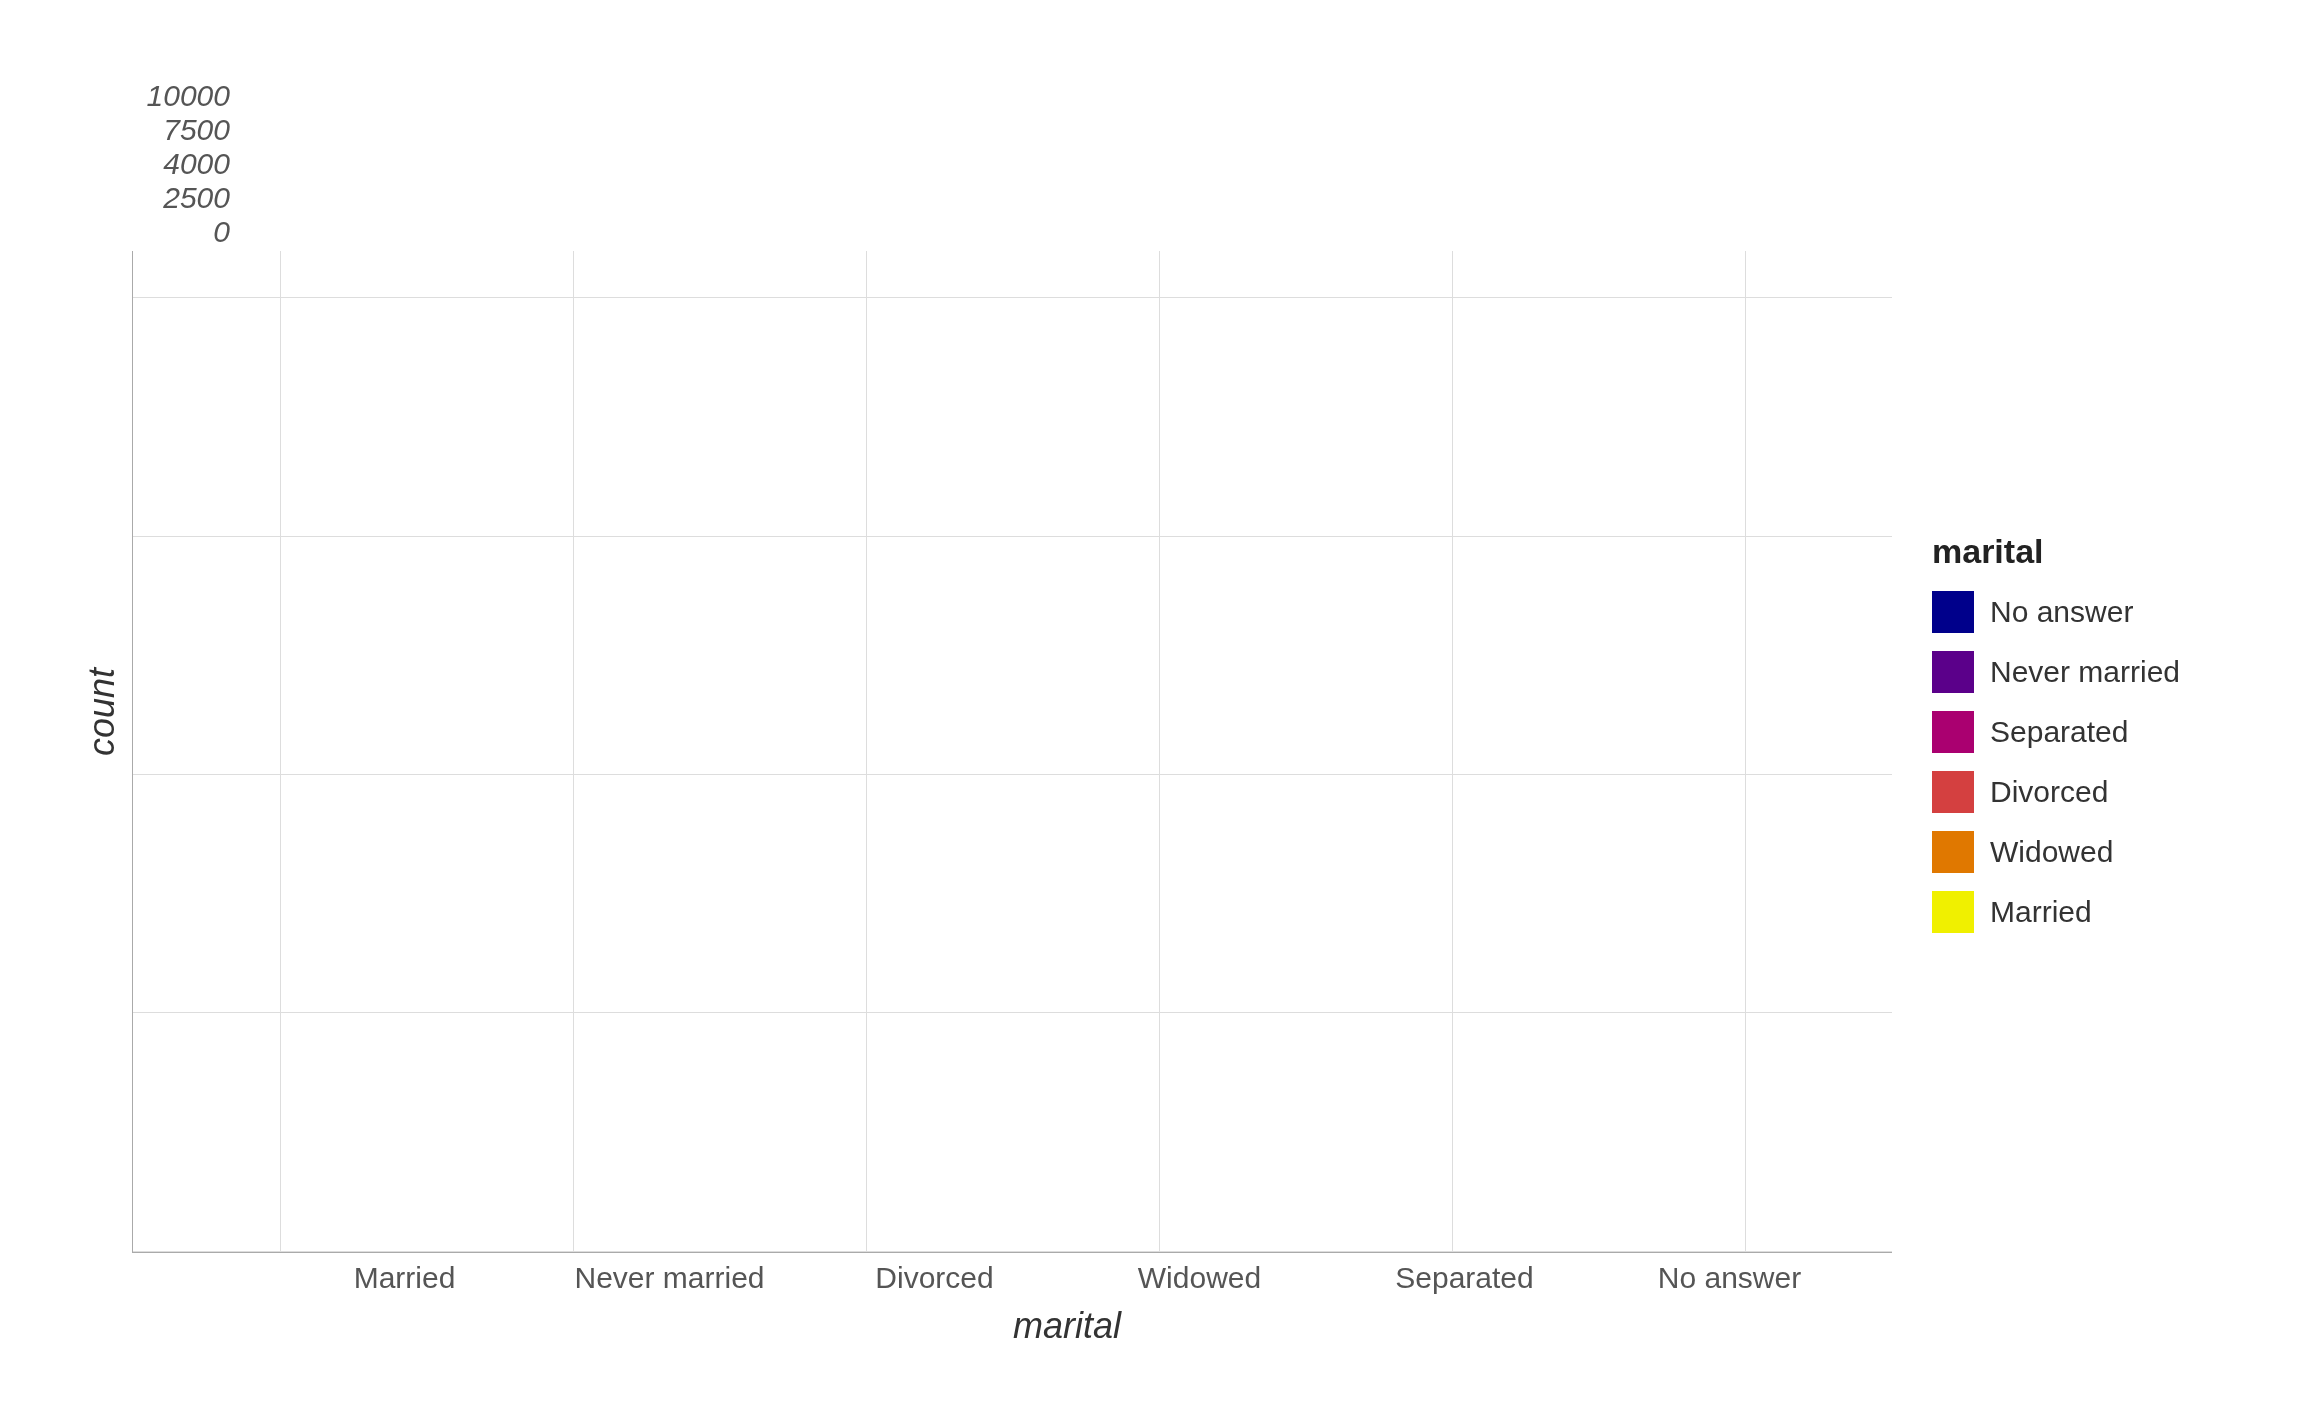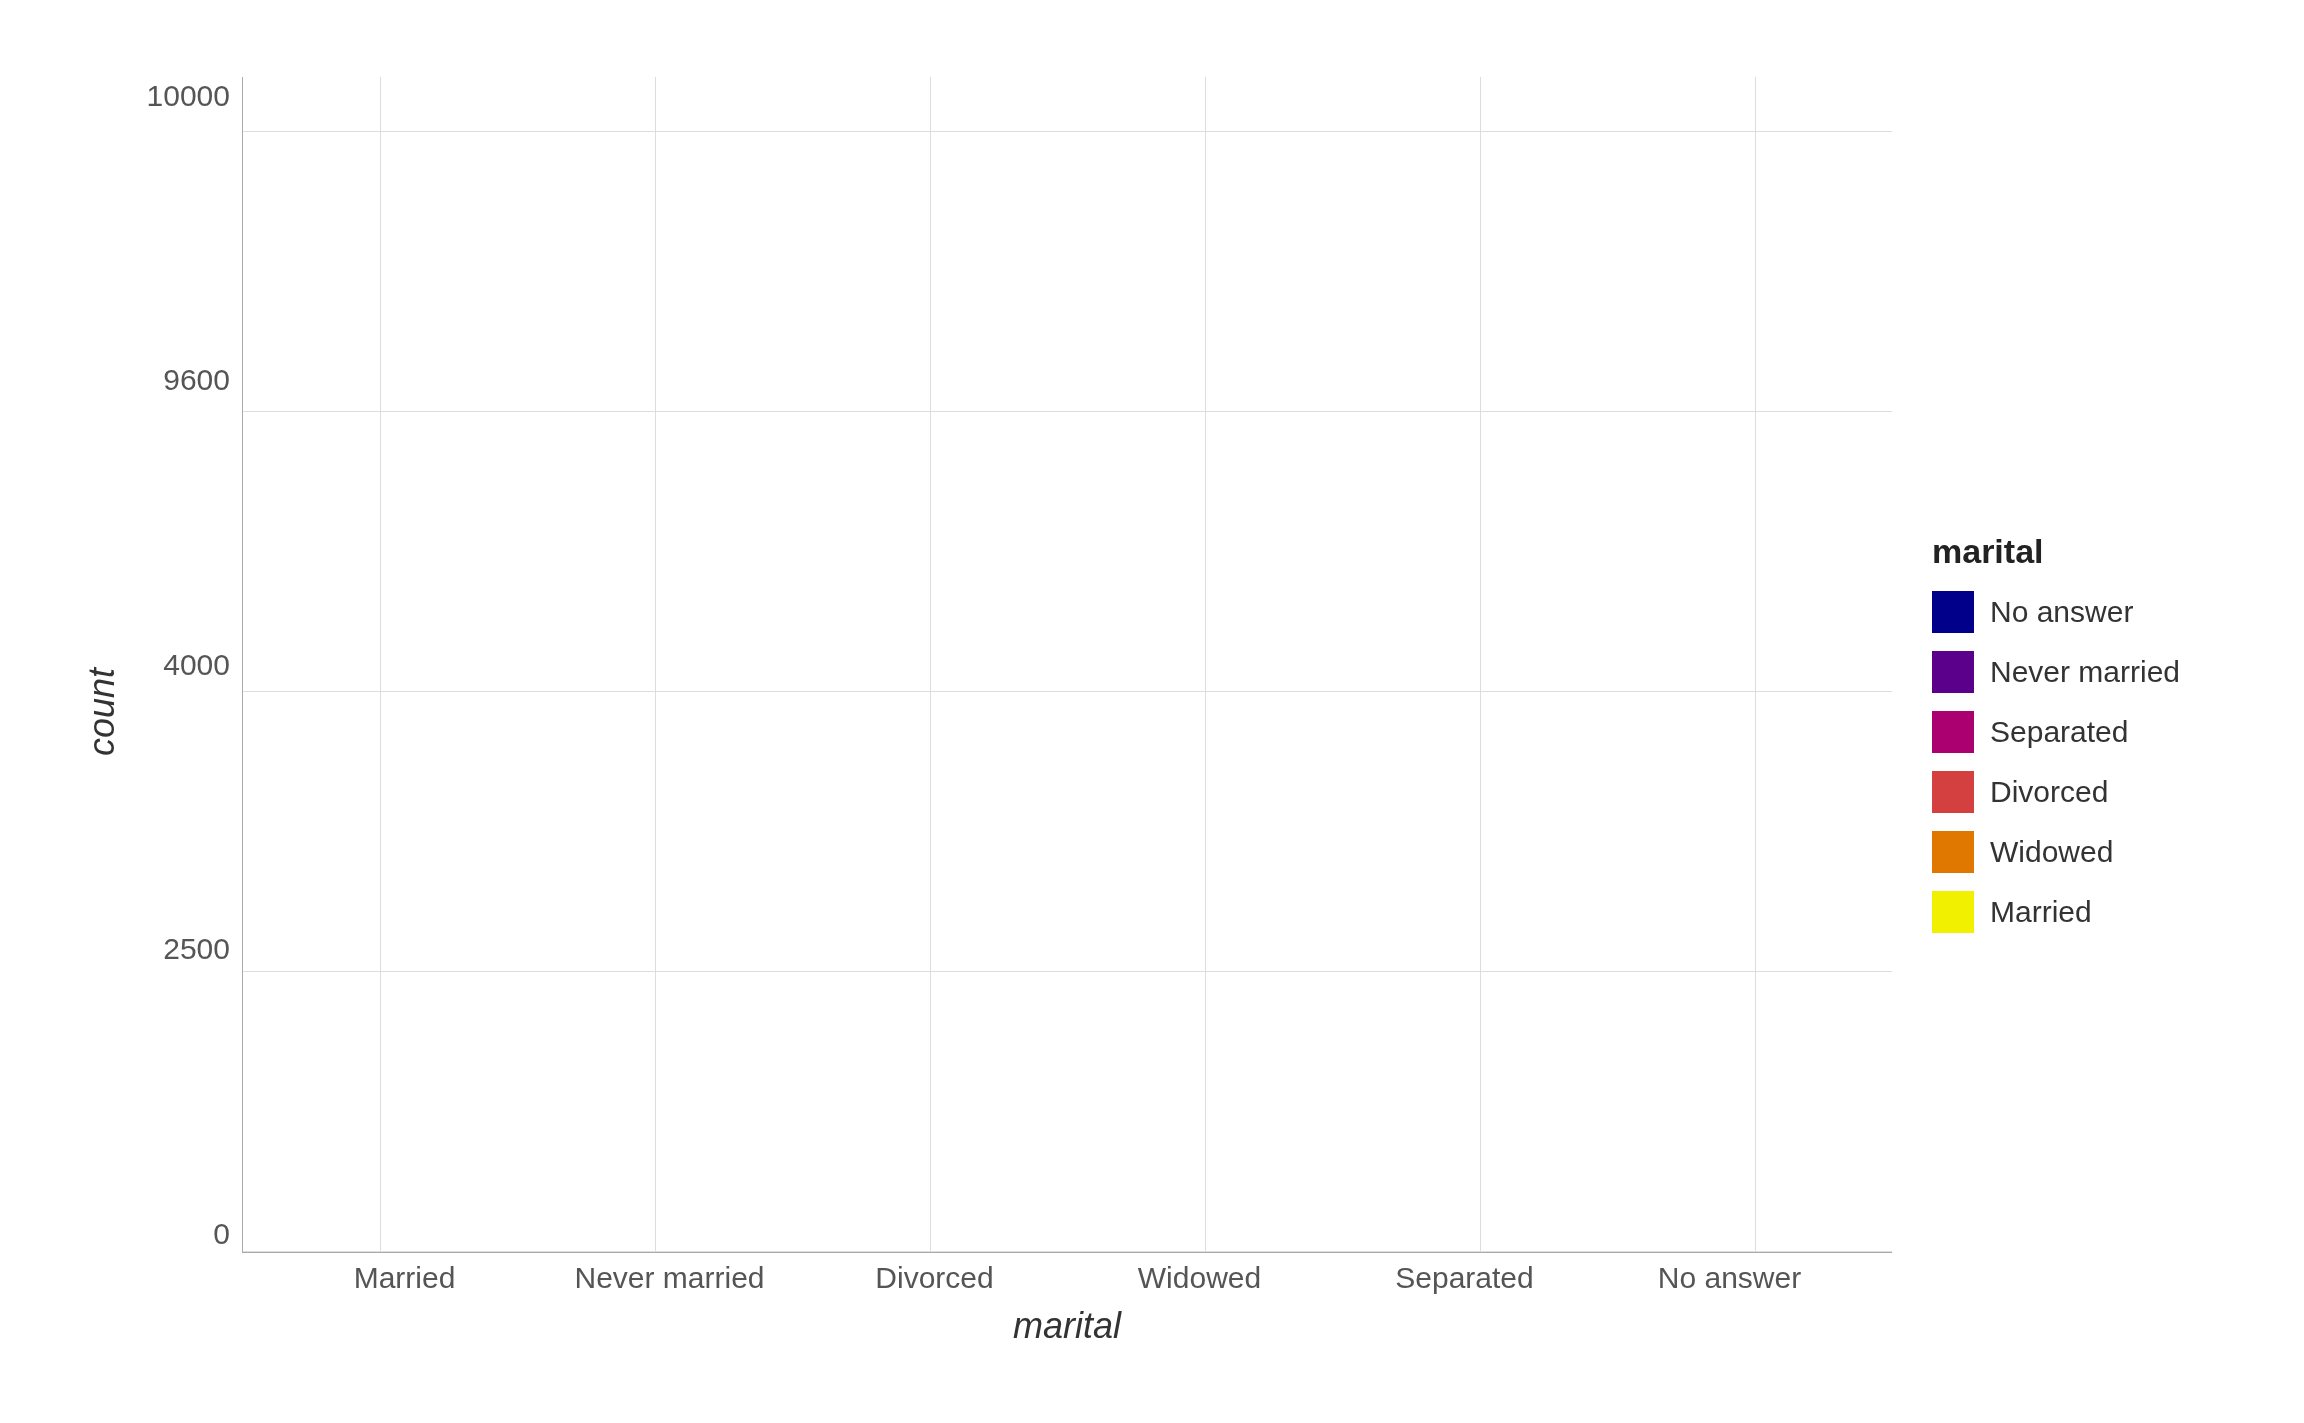--- a/index.html
+++ b/index.html
@@ -40,21 +40,23 @@
       font-style: italic;
     }
     .plot-and-x {
       flex: 1;
       display: flex;
       flex-direction: column;
     }
     .plot-inner {
       flex: 1;
       display: flex;
+      flex-direction: column;
       align-items: stretch;
+      font-style: italic;
     }
     .y-axis {
       width: 110px;
       display: flex;
       flex-direction: column;
       justify-content: space-between;
       align-items: flex-end;
       padding-right: 12px;
       padding-bottom: 2px;
       padding-top: 2px;
@@ -164,21 +166,21 @@
 <div class="chart-container">
   <div class="chart-area">
     <div class="y-axis-label-container">
       <span class="y-axis-label">count</span>
     </div>
     <div class="plot-and-x">
       <div class="plot-inner">
         <div class="y-axis" id="y-axis">
 
         <span class="y-tick">10000</span>
-            <span class="y-tick">9600</span>
+            <span class="y-tick">7500</span>
             <span class="y-tick">4000</span>
             <span class="y-tick">2500</span>
             <span class="y-tick">0</span>
           </div>
         <div class="plot-grid" id="plot-grid">
           <div class="grid-lines" id="grid-lines">
               <div class="grid-line-h" style="bottom: 0%;"></div>
               <div class="grid-line-h" style="bottom: 23.8095%;"></div>
               <div class="grid-line-h" style="bottom: 47.619%;"></div>
               <div class="grid-line-h" style="bottom: 71.4286%;"></div>

